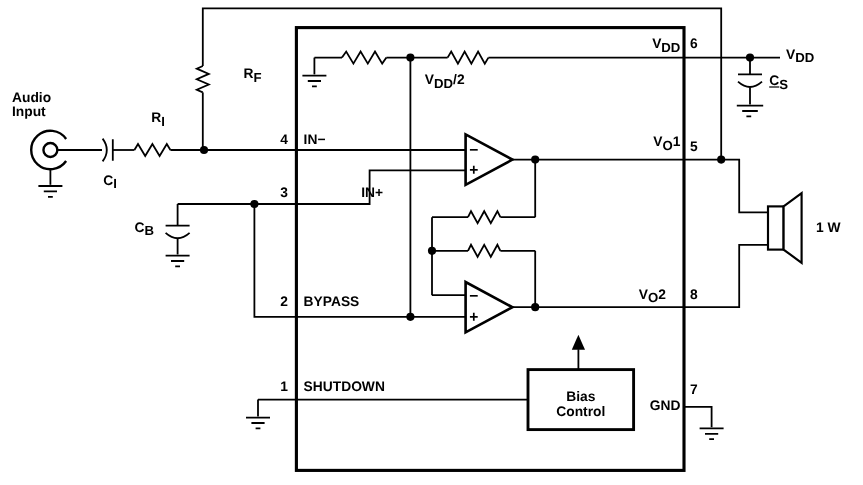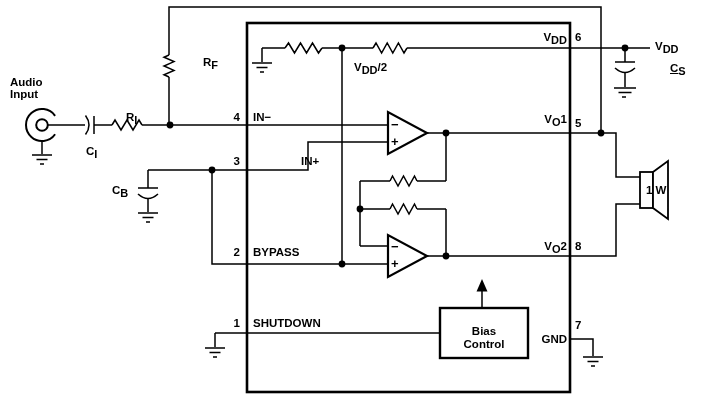--- a/index.html
+++ b/index.html
@@ -115,45 +115,45 @@
 
   <div class="lbl ctr" style="left:10px;top:77px;width:68px;">
     <span>Audio</span><br>
     <span>Input</span>
   </div>
 
   <div class="lbl" style="left:86px;top:146px;">
     <span>C</span><span class="sb">I</span>
   </div>
 
-  <div class="lbl" style="left:126px;top:112px;">
+  <div class="lbl" style="left:126px;top:94px;">
     <span>R</span><span class="sb">I</span>
   </div>
 
   <div class="lbl" style="left:180px;top:57px;margin-left:23px;">
     <span>R</span><span class="sb">F</span>
   </div>
 
   <div class="lbl" style="left:112px;top:185px;">
     <span>C</span><span class="sb">B</span>
   </div>
 
   <div class="lbl" style="left:354px;top:62px;">
     <span>V</span><span class="sb">DD</span><span>/2</span>
   </div>
 
-  <div class="lbl" style="left:670px;top:63px;text-decoration:underline;">
+  <div class="lbl" style="left:641px;top:63px;text-decoration:underline;">
     <span>C</span><span class="sb">S</span>
   </div>
 
   <div class="lbl" style="left:655px;top:41px;">
     <span>V</span><span class="sb">DD</span>
   </div>
 
-  <div class="lbl" style="left:646px;top:185px;">1 W</div>
+  <div class="lbl" style="left:680px;top:185px;">1 W</div>
 
   <div class="lbl pin-num" style="left:226px;top:112px;">4</div>
   <div class="lbl pin-num" style="left:226px;top:156px;">3</div>
   <div class="lbl pin-num" style="left:226px;top:247px;">2</div>
   <div class="lbl pin-num" style="left:226px;top:318px;">1</div>
 
   <div class="lbl" style="left:253px;top:112px;">IN−</div>
   <div class="lbl" style="left:253px;top:156px;padding-left:48px;">IN+</div>
   <div class="lbl" style="left:253px;top:247px;">BYPASS</div>
   <div class="lbl" style="left:253px;top:318px;">SHUTDOWN</div>
@@ -162,21 +162,21 @@
   <div class="lbl" style="left:575px;top:118px;">5</div>
   <div class="lbl" style="left:575px;top:241px;">8</div>
   <div class="lbl" style="left:575px;top:320px;">7</div>
 
   <div class="lbl rt" style="right:152px;top:32px;">
     <span>V</span><span class="sb">DD</span><span></span>
   </div>
   <div class="lbl rt" style="right:152px;top:114px;">
     <span>V</span><span class="sb">O</span><span>1</span>
   </div>
-  <div class="lbl rt" style="right:152px;top:241px;text-align:center;">
+  <div class="lbl rt" style="right:164px;top:241px;text-align:center;">
     <span>V</span><span class="sb">O</span><span>2</span>
   </div>
   <div class="lbl rt" style="right:152px;top:334px;">
     <span>GND</span><span class="sb"></span><span></span>
   </div>
 
   <div class="op-sign" style="left:391px;top:118px;">−</div>
   <div class="op-sign" style="left:391px;top:135px;">+</div>
   <div class="op-sign" style="left:391px;top:240px;">−</div>
   <div class="op-sign" style="left:391px;top:257px;">+</div>

